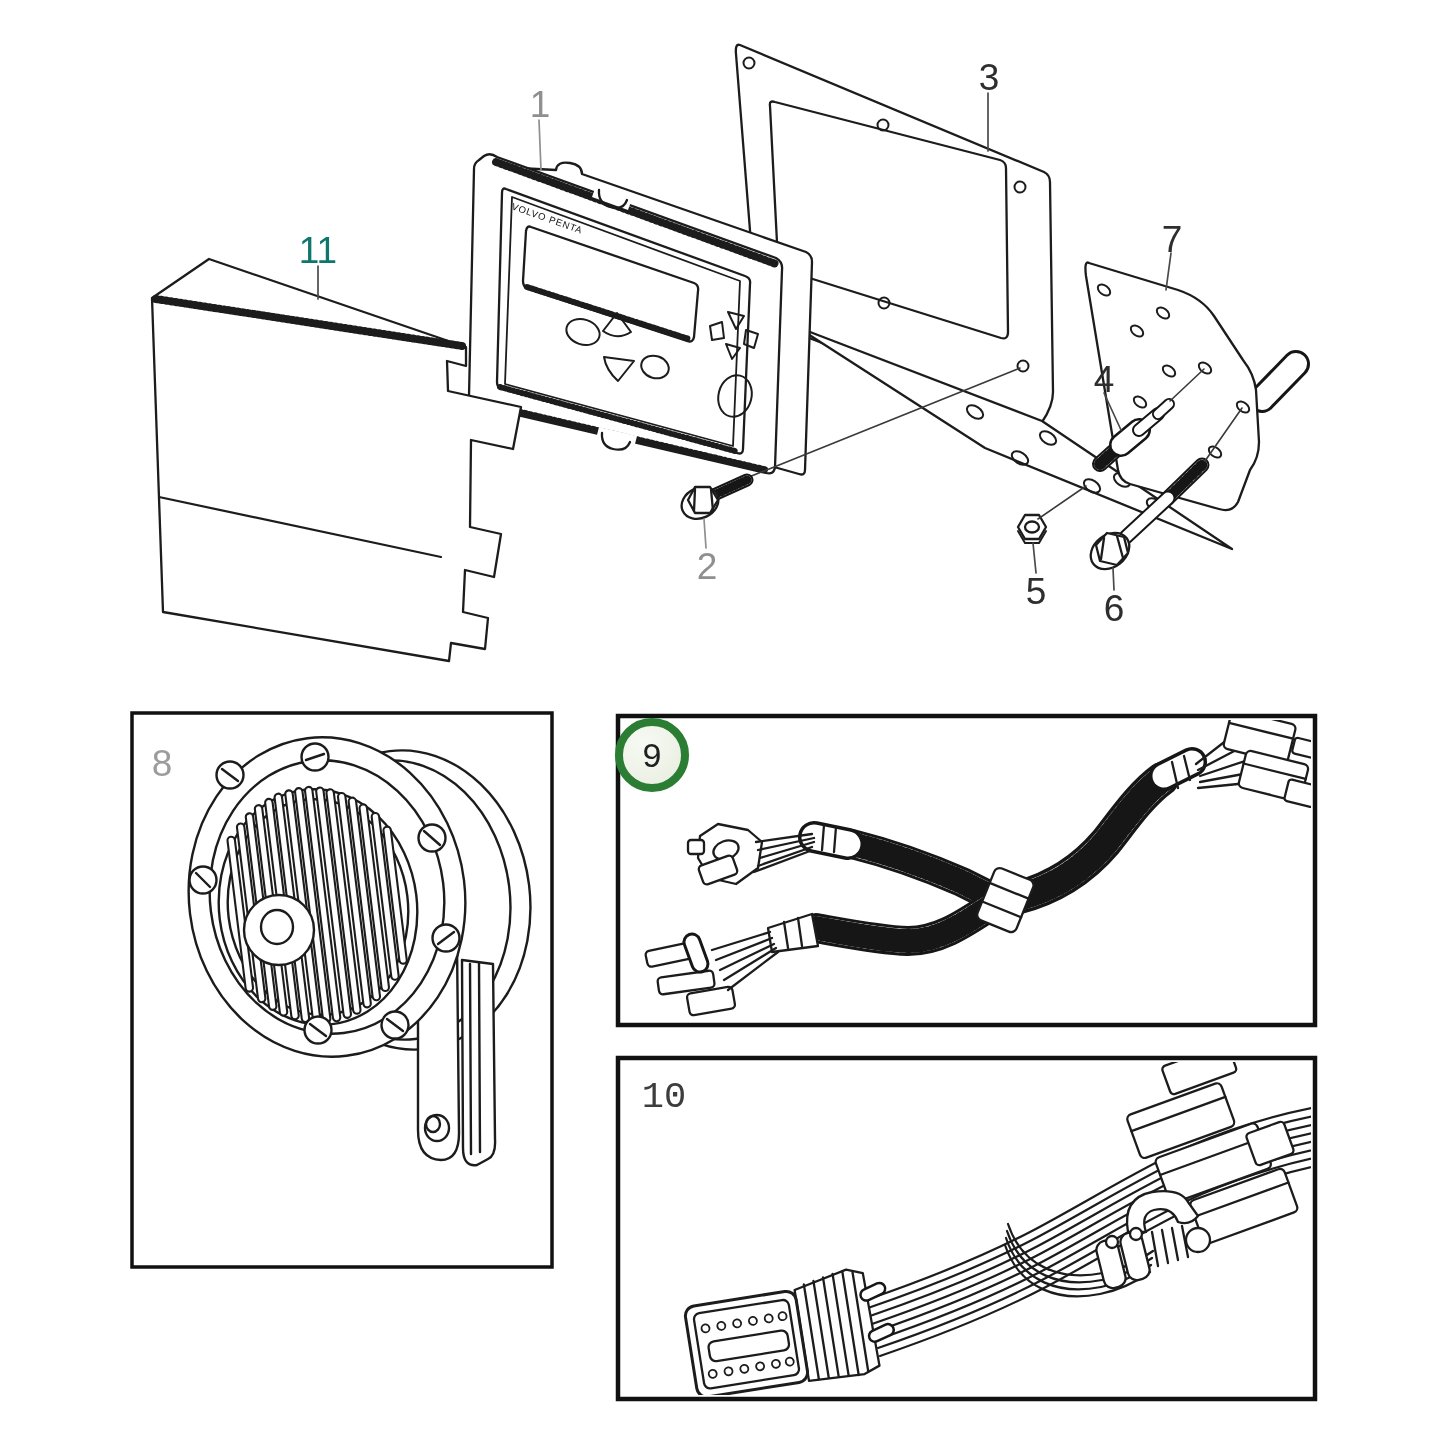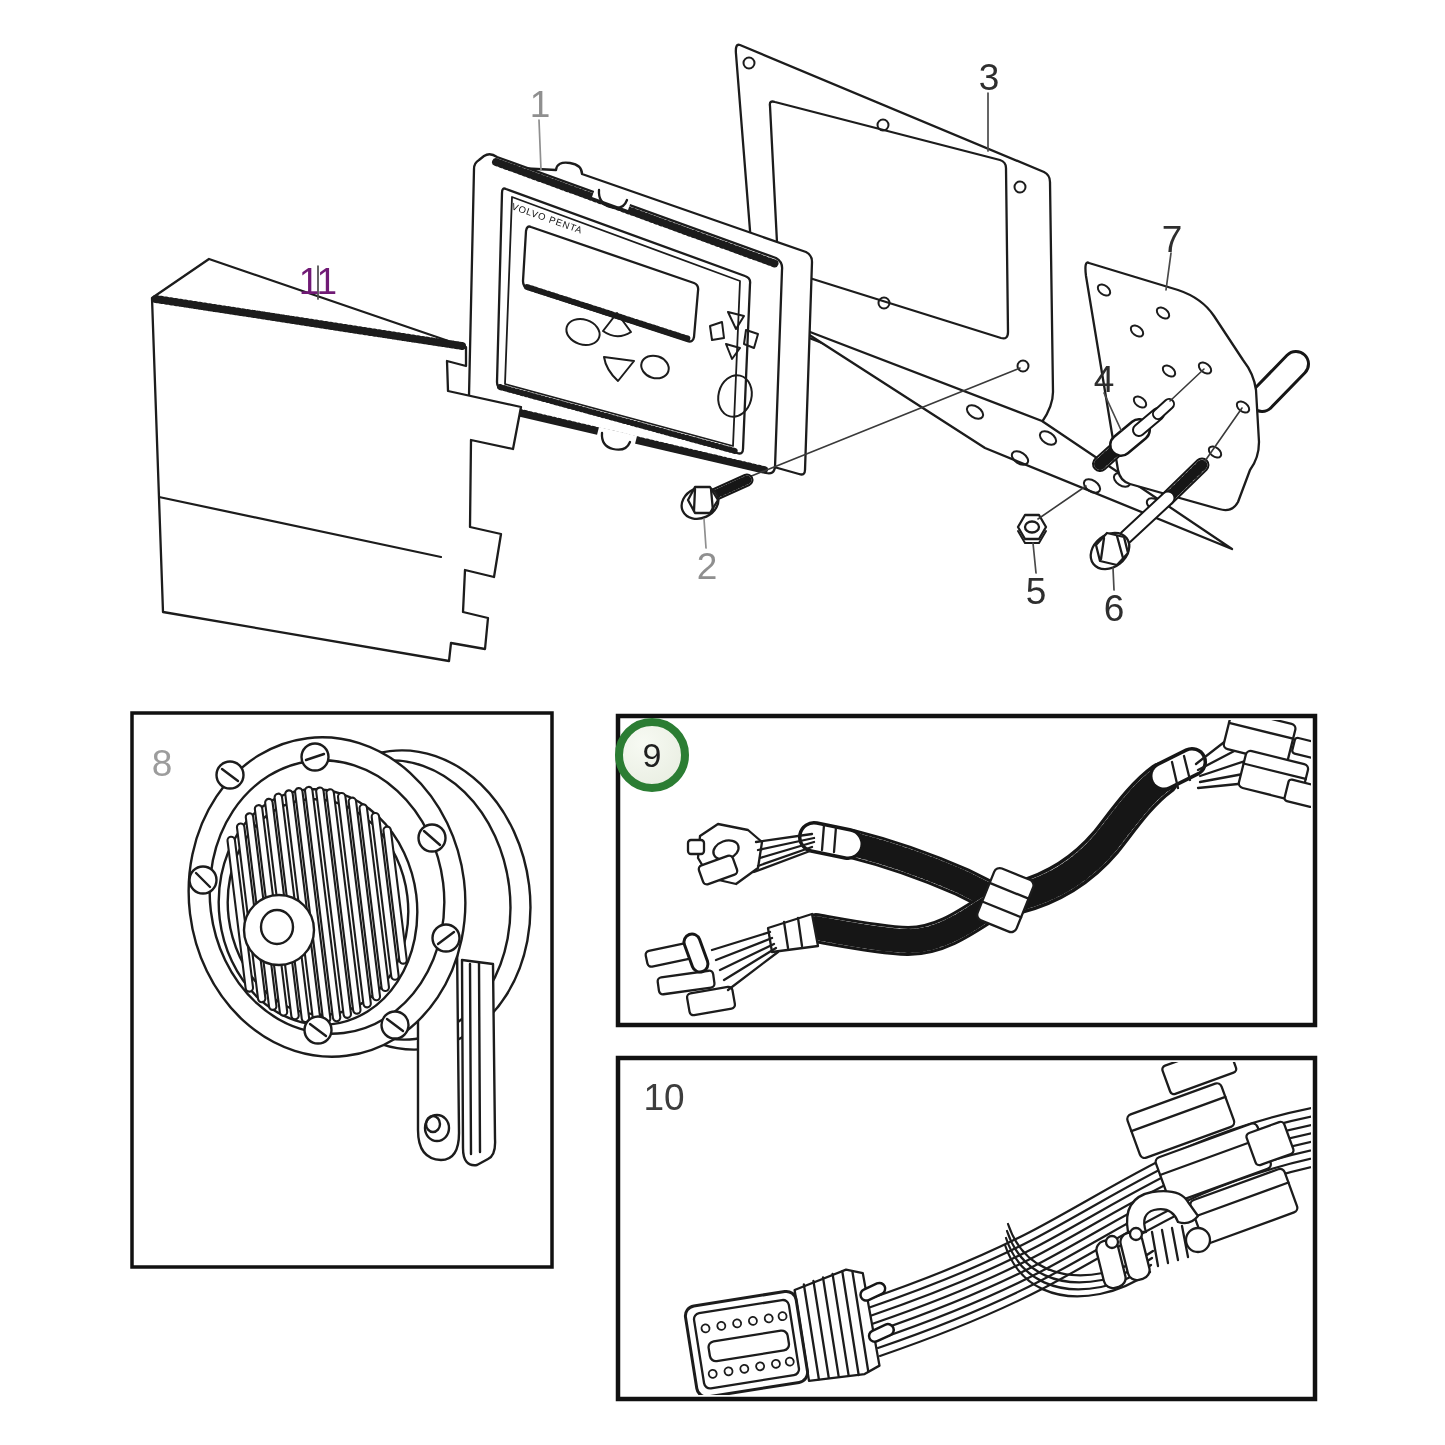--- a/index.html
+++ b/index.html
@@ -403,19 +403,19 @@
 </svg>
 
   <div class="callout" style="left: 540px; top: 104px; color: rgb(143, 143, 143);">1</div>
   <div class="callout" style="left: 707px; top: 566px; color: rgb(143, 143, 143);">2</div>
   <div class="callout" style="left: 989px; top: 77px; color: rgb(46, 46, 46);">3</div>
   <div class="callout" style="left: 1104px; top: 379px; color: rgb(46, 46, 46);">4</div>
   <div class="callout" style="left: 1036px; top: 591px; color: rgb(46, 46, 46);">5</div>
   <div class="callout" style="left: 1114px; top: 608px; color: rgb(46, 46, 46);">6</div>
   <div class="callout" style="left: 1172px; top: 239px; color: rgb(46, 46, 46);">7</div>
   <div class="callout" style="left: 162px; top: 763px; color: rgb(156, 156, 156);">8</div>
-  <div class="callout" style="left: 664px; top: 1097px; color: rgb(61, 61, 61);">10</div>
-  <div class="callout" style="left: 318px; top: 250px; color: #701a75; margin-top: 31px;">11</div>
+  <div class="callout" style="left: 664px; top: 1097px; color: rgb(61, 61, 61); font-family: Liberation Mono, monospace;">10</div>
+  <div class="callout" style="left: 318px; top: 250px; color: #0f766e;">11</div>
 
   <div class="badge" style="border-color: rgb(43, 125, 51);">
     <span style="color: rgb(31, 31, 31);">9</span>
   </div>
 </div>
 
 </body></html>

